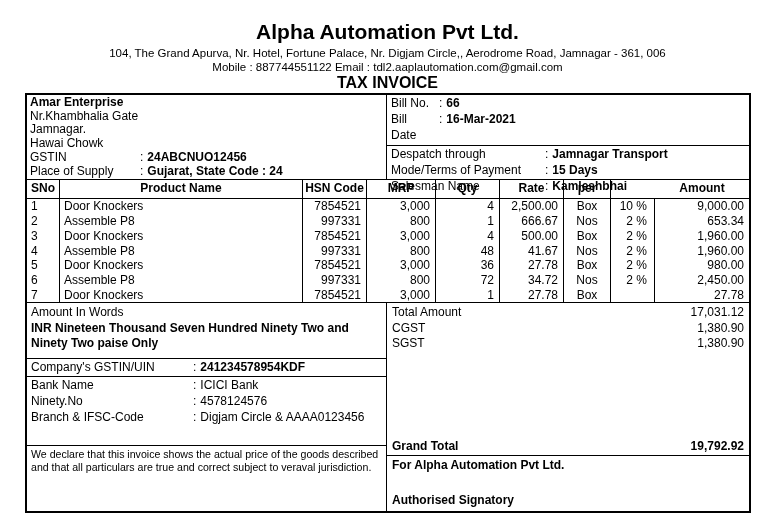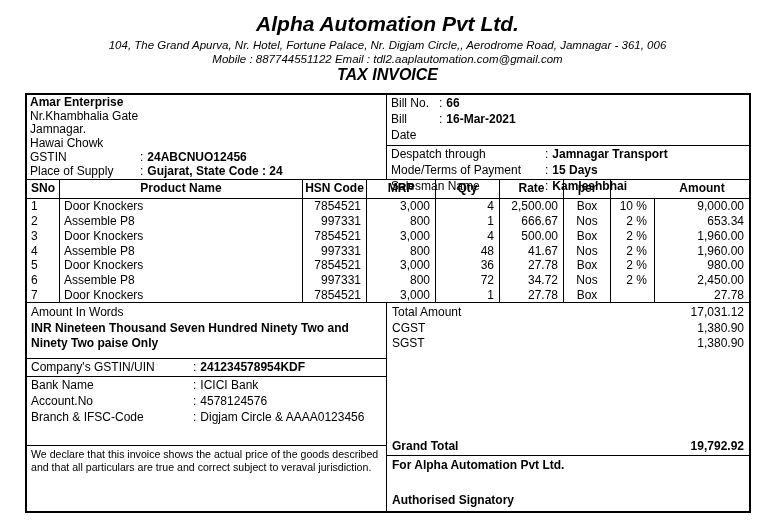--- a/index.html
+++ b/index.html
@@ -6,21 +6,21 @@
   html,body { background:#fff; }
   body {
     width:775px; height:523px;
     font-family:"Liberation Sans", sans-serif;
     font-size:12px; color:#000;
     position:relative; overflow:hidden;
   }
   .page { position:absolute; inset:0; background:#fff; }
 
   
-  .letterhead { text-align:center; padding-top:12px;font-style:italic; }
+  .letterhead { text-align:center; padding-top:20px; }
   .company-name { font-size:21px; font-weight:bold; line-height:24px; }
   .company-address { font-size:11.5px; line-height:14px; margin-top:2px; }
   .company-contact { font-size:11.5px; line-height:14px; }
   .doc-title { font-size:16px; font-weight:bold; line-height:17px; }
 
   
   .invoice {
     position:absolute; left:25px; top:93px;
     width:726px; height:420px;
     border:2px solid #000;
@@ -259,21 +259,21 @@
             <span class="sep">:</span>
             <span class="val">241234578954KDF</span>
         </div>
         <div class="bank-block" id="bank-block">
             <div class="kv">
               <span class="lbl">Bank Name</span>
               <span class="sep">:</span>
               <span class="val">ICICI Bank</span>
             </div>
             <div class="kv">
-              <span class="lbl">Account.No</span>
+              <span class="lbl">Ninety.No</span>
               <span class="sep">:</span>
               <span class="val">4578124576</span>
             </div>
             <div class="kv">
               <span class="lbl">Branch &amp; IFSC-Code</span>
               <span class="sep">:</span>
               <span class="val">Digjam Circle &amp; AAAA0123456</span>
             </div>
           </div>
         <div class="declaration">We declare that this invoice shows the actual price of the goods described and that all particulars are true and correct subject to veraval jurisdiction.</div>

